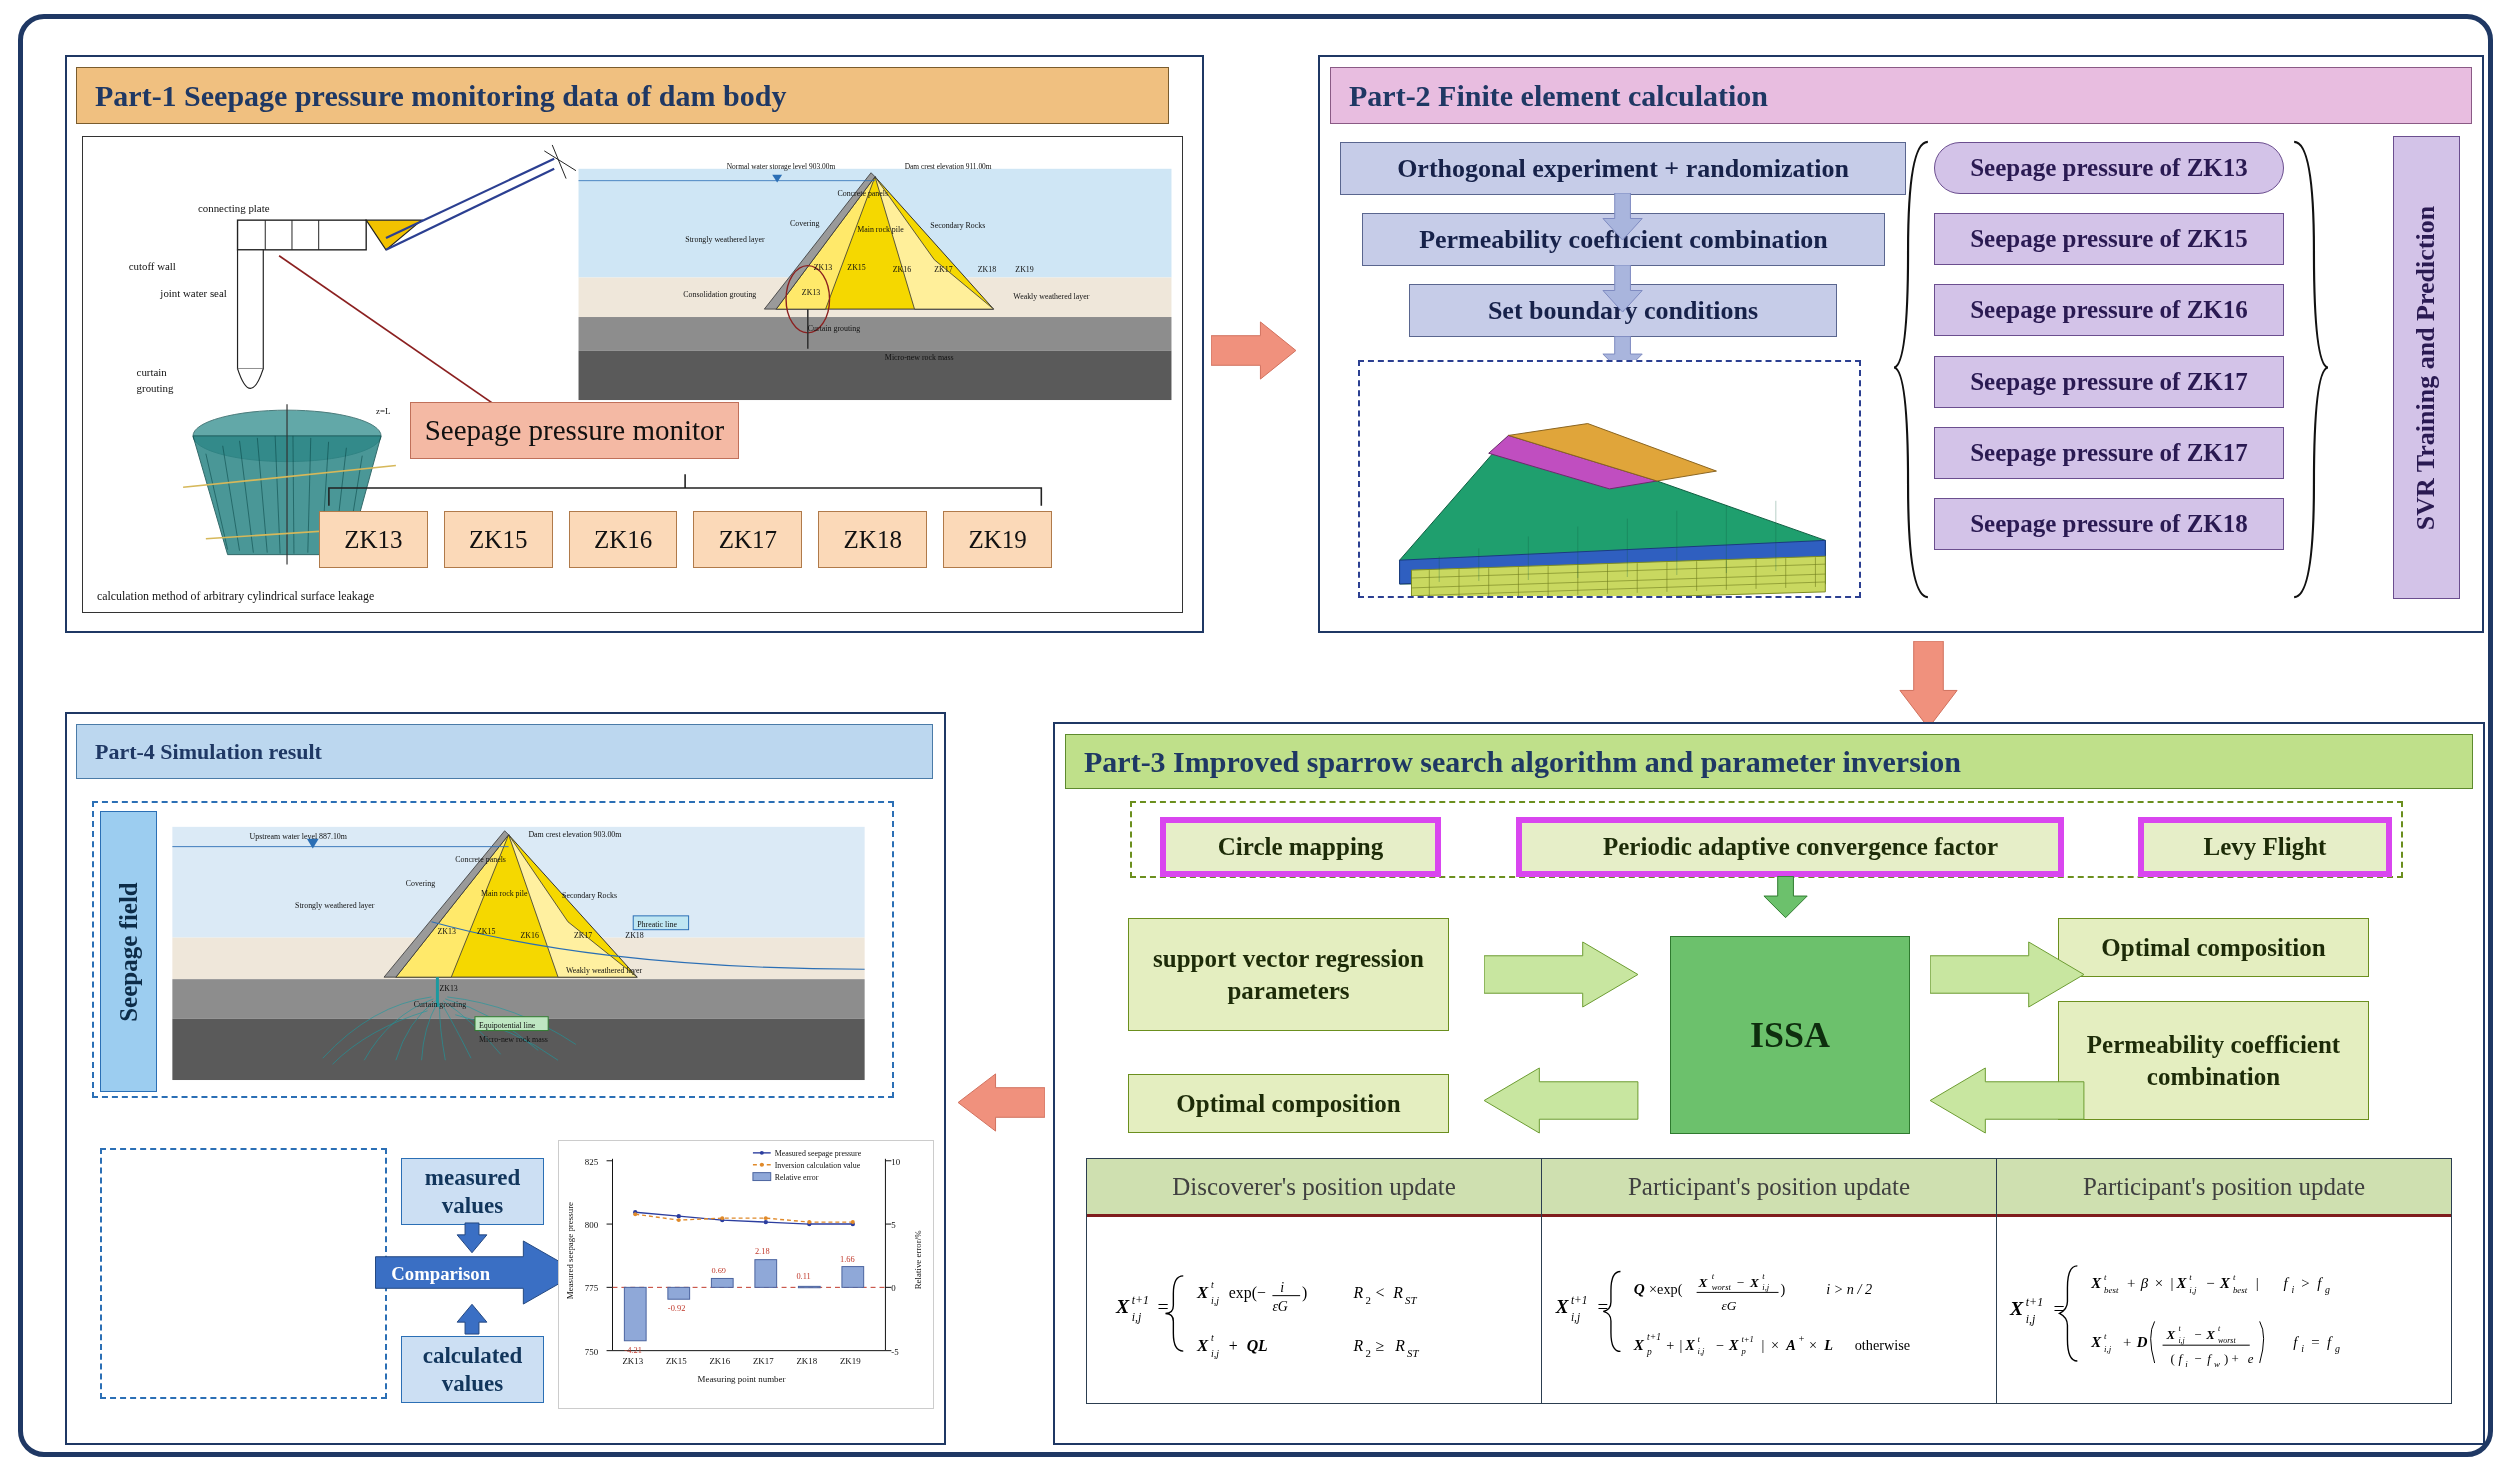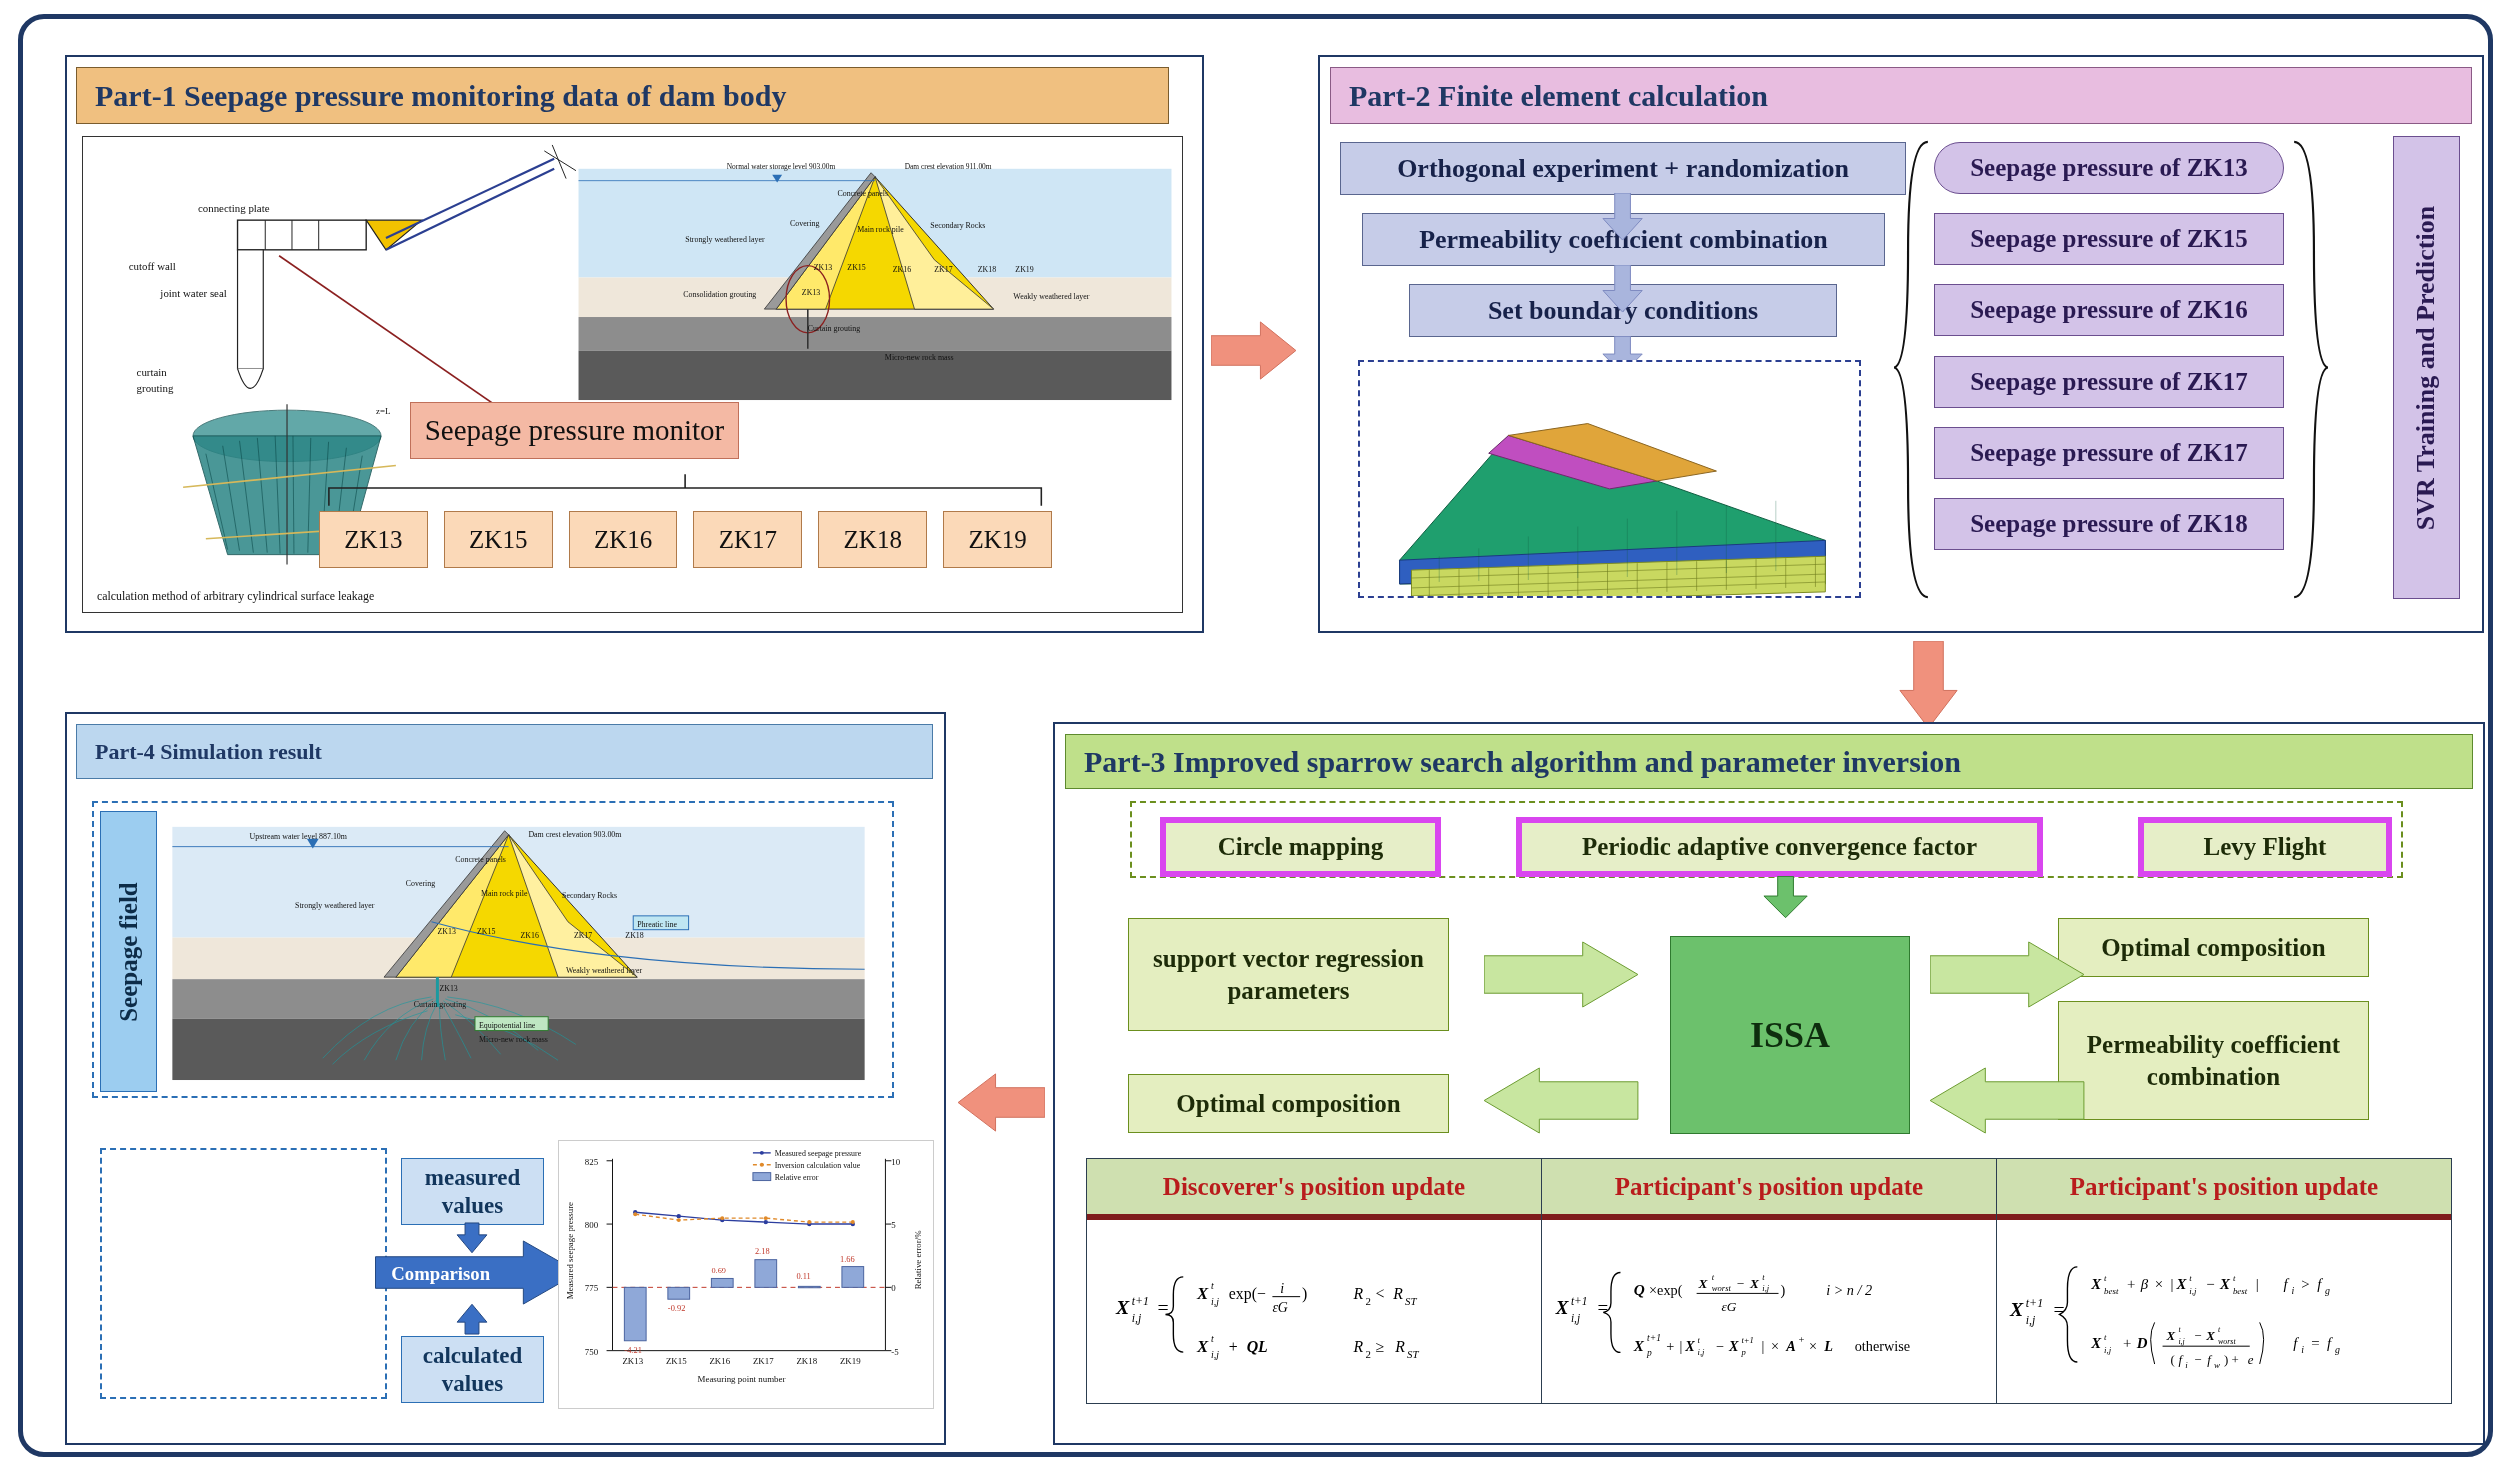--- a/index.html
+++ b/index.html
@@ -72,43 +72,43 @@
   #p3dash{
     position:absolute;left:1107px;top:782px;width:1273px;height:77px;
     border:2px dashed #6b8f1e;box-sizing:border-box;
   }
   .p3top{
     position:absolute;background:#e6eec8;border:6px solid #d946ef;
     display:flex;align-items:center;justify-content:center;
     font-weight:bold;font-size:25px;color:#1d2b08;
   }
   #p3t1{left:1137px;top:798px;width:269px;height:48px;}
-  #p3t2{left:1493px;top:798px;width:515px;height:48px;}
+  #p3t2{left:1493px;top:798px;width:515px;height:48px;padding-left:21px;}
   #p3t3{left:2115px;top:798px;width:242px;height:48px;}
   .p3box{
     position:absolute;background:#e4eec0;border:1px solid #6b8f1e;
     display:flex;align-items:center;justify-content:center;text-align:center;
     font-weight:bold;font-size:25px;color:#1d2b08;line-height:1.25;
   }
   #p3svr{left:1105px;top:899px;width:319px;height:111px;}
   #p3opt1{left:1105px;top:1055px;width:319px;height:57px;}
   #p3issa{left:1647px;top:917px;width:238px;height:196px;background:#6cc16c;border:1px solid #2f7a2f;color:#0e2e0e;font-size:36px;}
   #p3opt2{left:2035px;top:899px;width:309px;height:57px;}
   #p3perm{left:2035px;top:982px;width:309px;height:117px;}
 
   .eqtable{
     position:absolute;left:1063px;top:1139px;width:1366px;height:246px;
     border:1px solid #2c3e50;box-sizing:border-box;display:flex;
   }
   .eqcol{flex:1;border-right:1px solid #2c3e50;box-sizing:border-box;display:flex;flex-direction:column;}
   .eqcol:last-child{border-right:none;}
   .eqhead{
-    height:55px;background:#cfe0b0;border-bottom:6px solid #7f1d1d;
+    height:55px;background:#cfe0b0;border-bottom:3px solid #7f1d1d;
     display:flex;align-items:center;justify-content:center;
-    font-weight:bold;font-size:25px;color:#b91c1c;
+    font-weight:normal;font-size:25px;color:#404040;
   }
   .eqbody{flex:1;display:flex;align-items:center;justify-content:center;padding:4px 8px;}
   .eqbody svg{max-width:100%;}
 
   
   #part4{left:42px;top:693px;width:881px;height:733px;border:2px solid #1f3864;}
   #p4dash{
     position:absolute;left:69px;top:782px;width:802px;height:297px;
     border:2px dashed #2b6fb5;box-sizing:border-box;
   }

